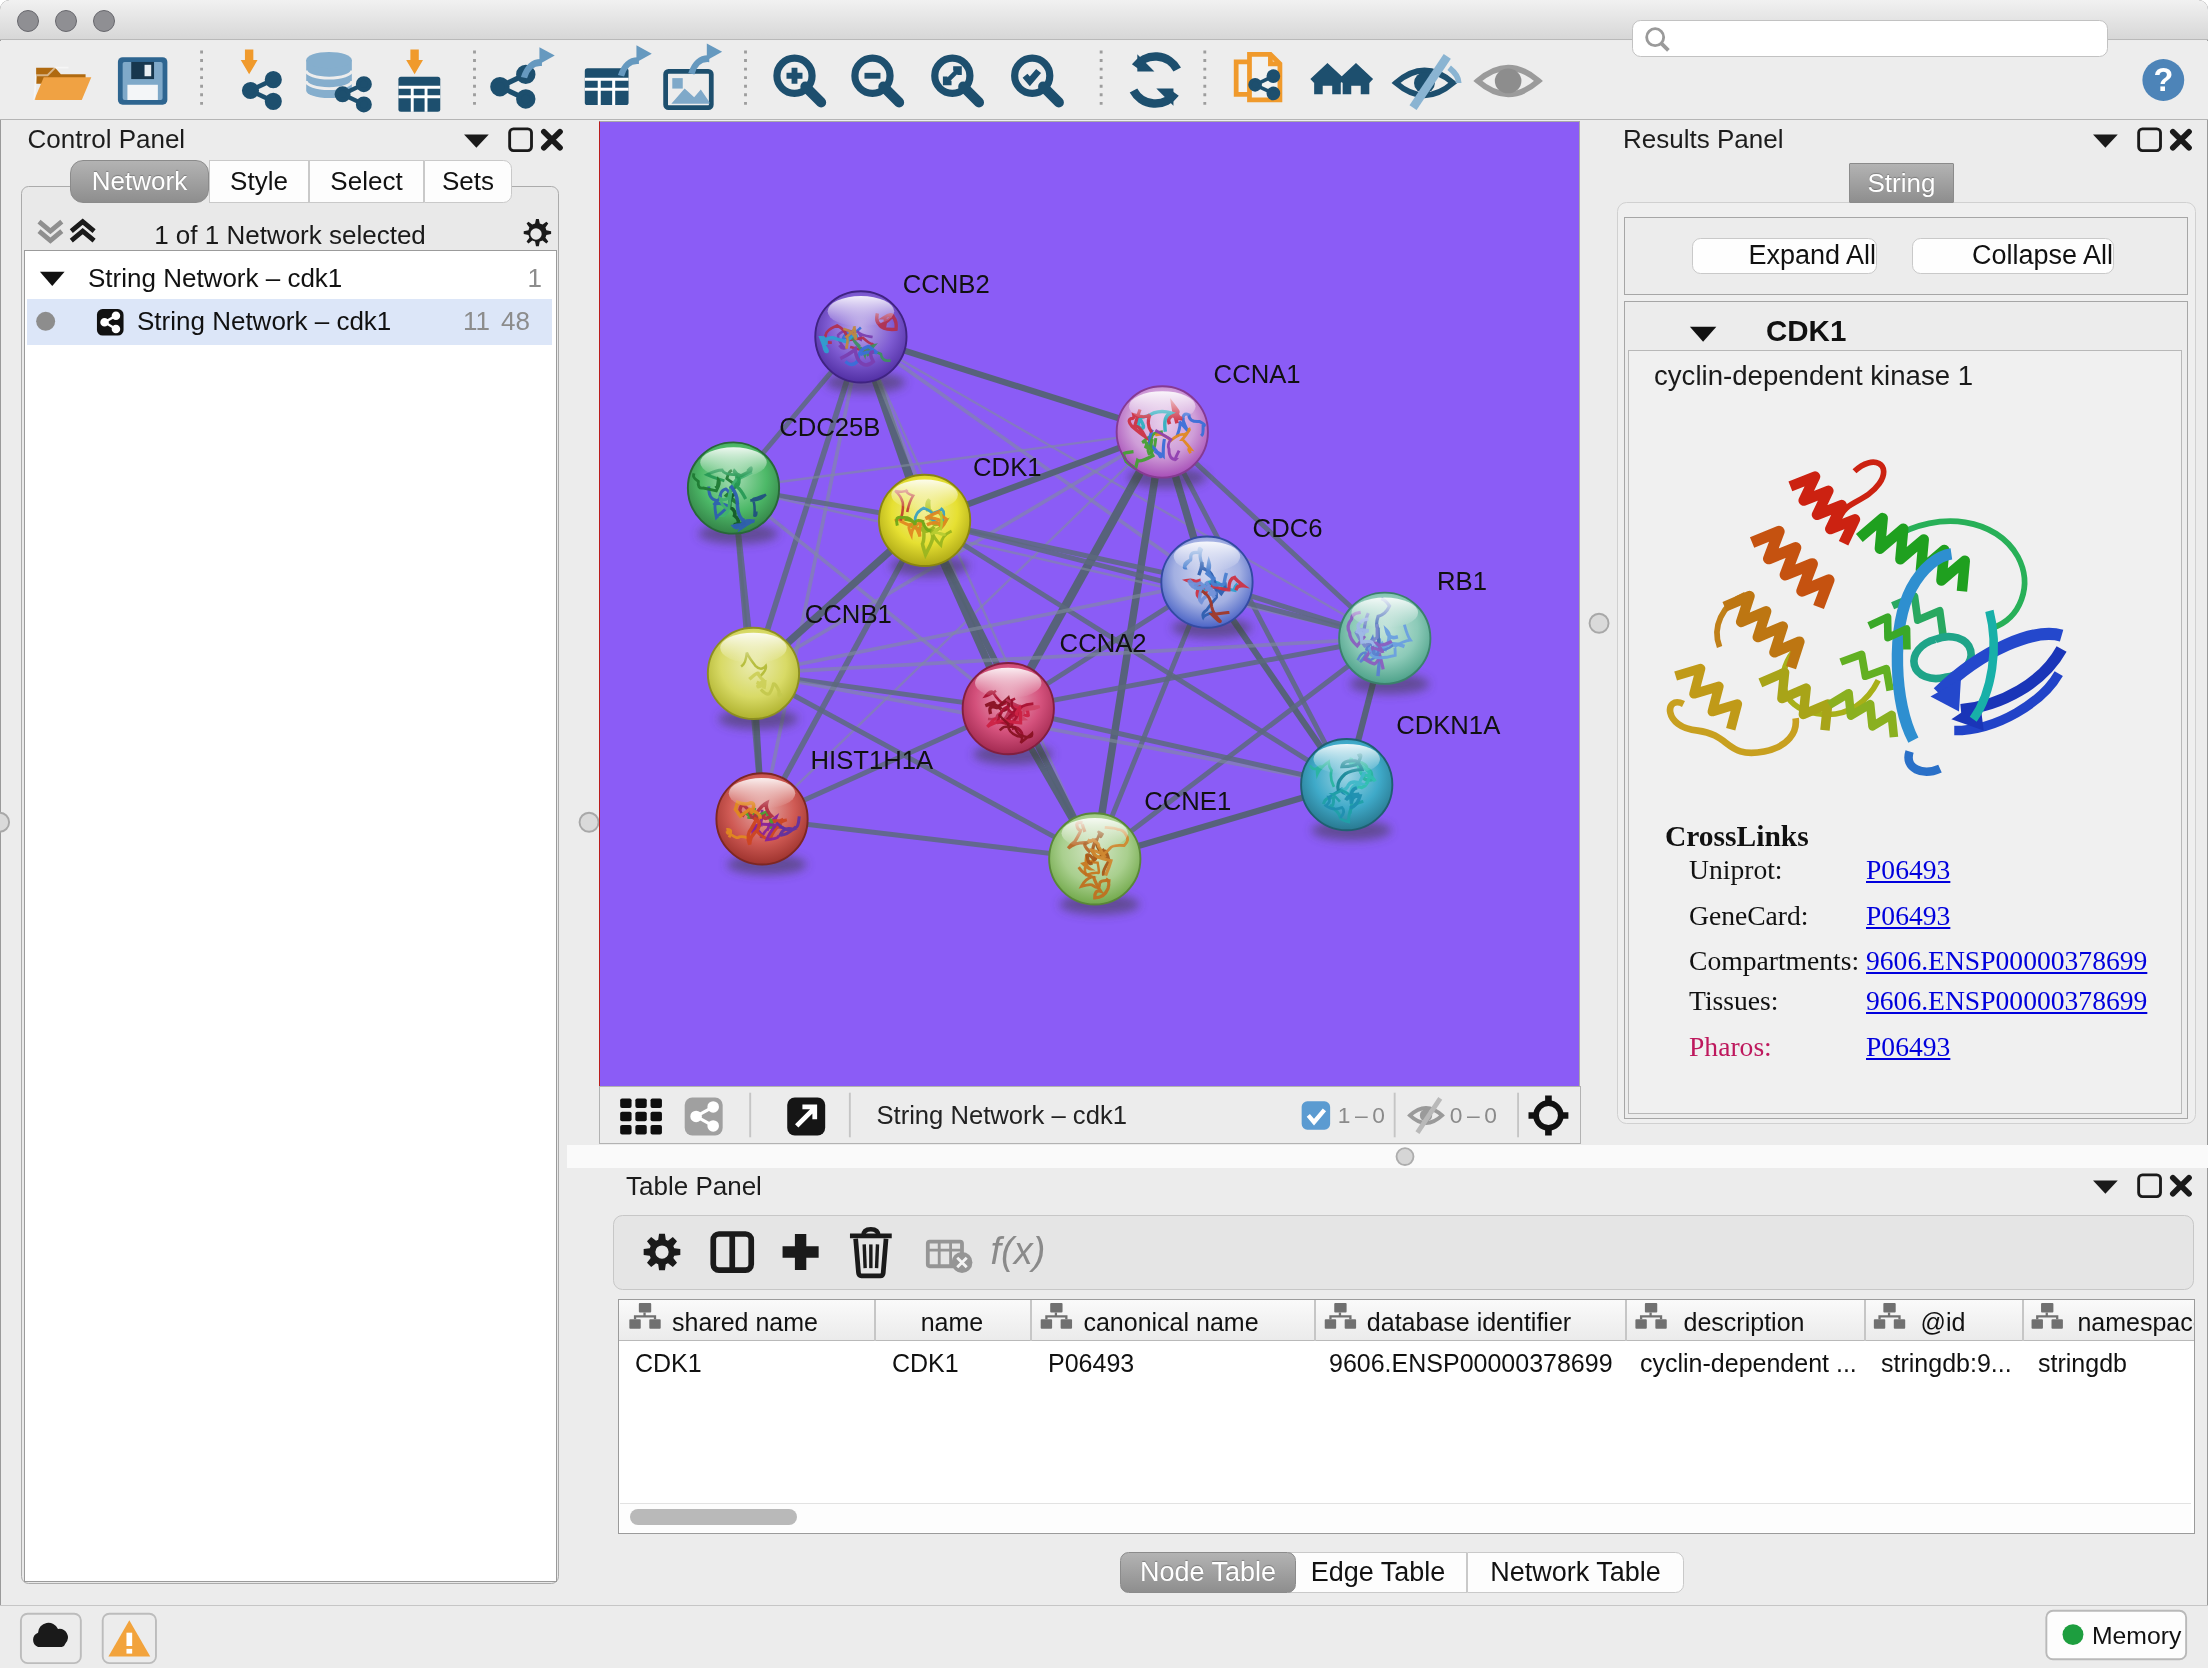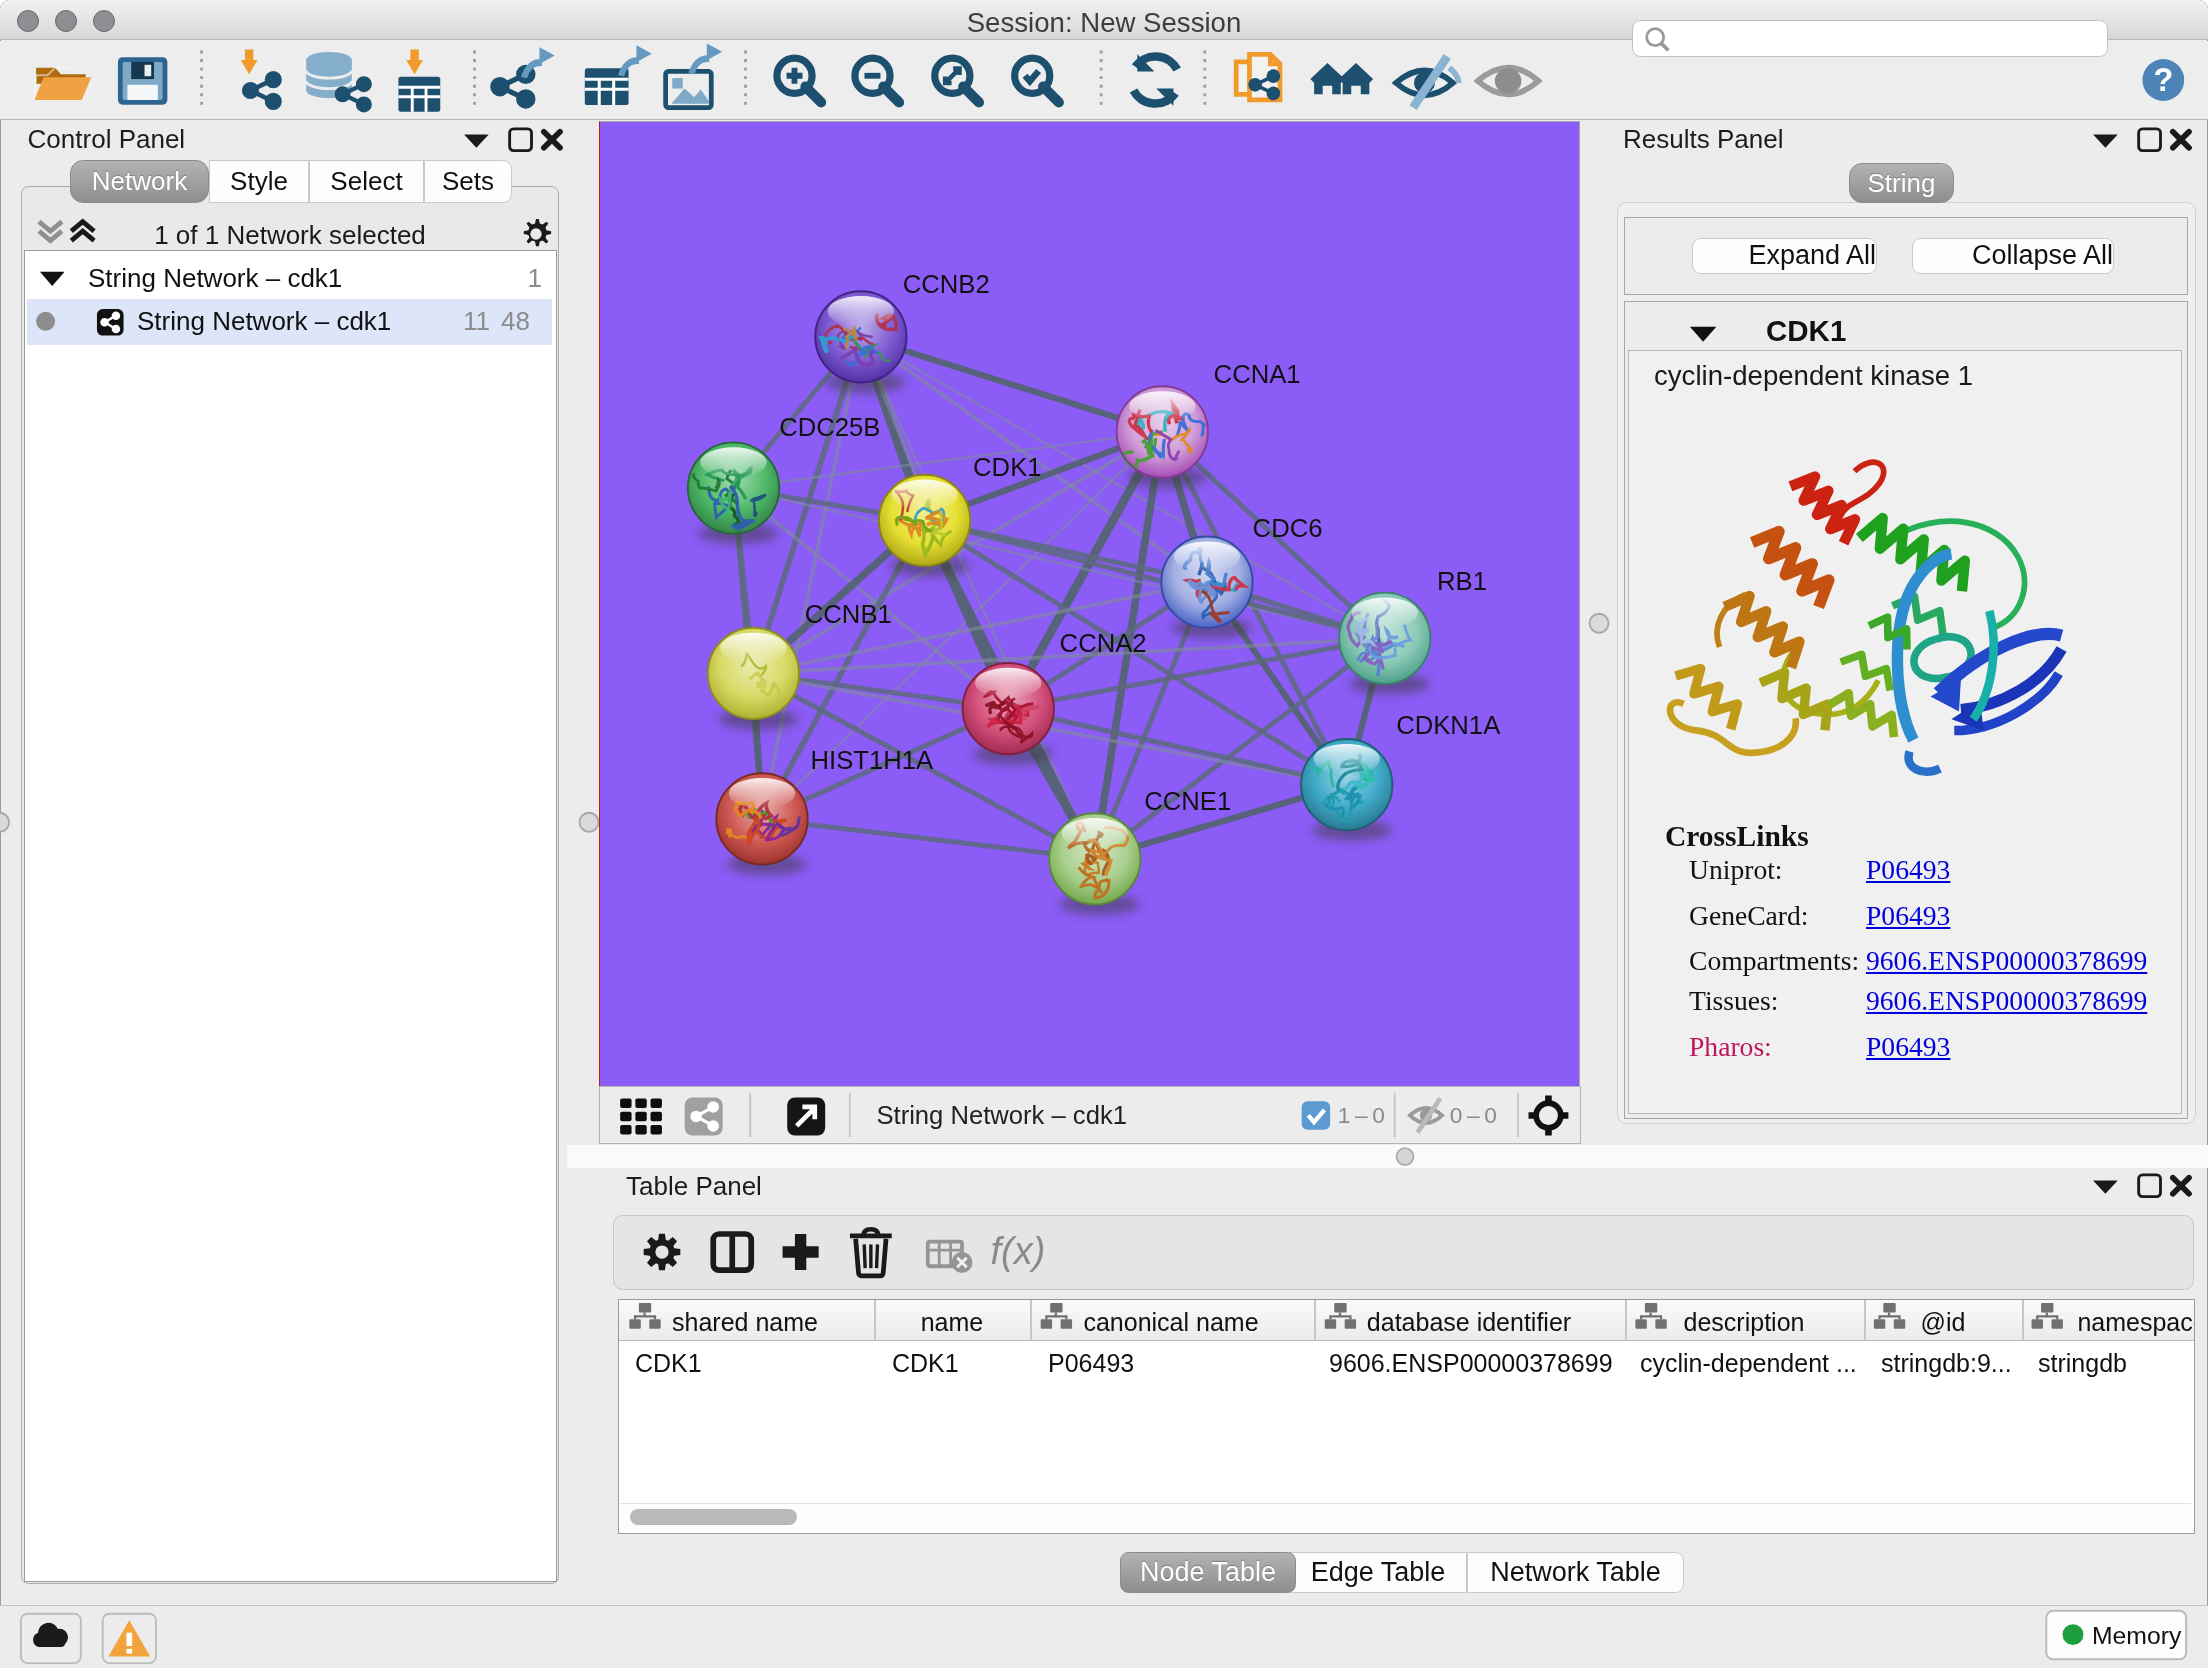--- a/index.html
+++ b/index.html
@@ -34,21 +34,20 @@
 .ctxt { position:absolute; top:49px; font-size:25px; color:#111; }
 #statusbar { left:0; top:1605px; width:2208px; height:63px; background:#ececec; border-top:1.9px solid #c6c6c6; }
 text { font-family:"Liberation Sans", sans-serif; }
 </style></head><body>
 <div id="win">
 
 <div class="abs" id="titlebar">
  <div class="tl" style="left:17px"></div>
  <div class="tl" style="left:55px"></div>
  <div class="tl" style="left:93px"></div>
- <div id="title">Session: New Session</div>
 </div>
 
 <div class="abs" id="toolbar"></div>
 <svg class="abs" style="left:0;top:41px" width="2208" height="79" viewBox="0 0 2322 83">
 <g>
 <path d="M38,28 l20,0 l6,7 l26,0 l0,10 l-52,0 z" fill="#b06a10"></path>
 <path d="M36,62 l10,-24 l50,0 l-10,24 z" fill="#f0a243"></path>
 <path d="M36,62 l2,-26 l12,0 l8,-8 l14,0" fill="none" stroke="#fff" stroke-width="2" opacity="0.5"></path>
 </g>
 <g>
@@ -554,21 +553,21 @@
 <div class="abs" id="hdivider"></div>
 <svg class="abs" style="left:1389px;top:1146px" width="32" height="23" viewBox="0 0 34 24">
       <circle cx="17" cy="11" r="9" fill="#d6d6d6" stroke="#adadad" stroke-width="2"></circle>
     </svg>
 <div class="ptitle" style="left:1623px;top:124px">Results Panel</div>
 <svg class="abs" style="left:2089px;top:125px" width="105" height="28.5" viewBox="0 0 110 30">
 <path d="M4,10 l26,0 l-13,14 z" fill="#1a1a1a"></path>
 <rect x="52" y="4" width="23" height="23" rx="4" fill="none" stroke="#1a1a1a" stroke-width="3"></rect>
 <path d="M88,7 l17,17 M105,7 l-17,17" stroke="#1a1a1a" stroke-width="6" stroke-linecap="round"></path>
 </svg>
-<div class="tab tabsel" style="left:1849px;top:163px;width:105px;height:40px;line-height:38px;border-radius:13px;z-index:3">String</div>
+<div class="tab tabsel" style="left:1849px;top:163px;width:105px;height:40px;line-height:38px;border-radius:1px;z-index:3">String</div>
 <div class="abs" id="rp-outer"></div>
 <div class="abs" id="rp-sec1"></div>
 <div class="btn" style="left:1692px;top:238px;width:185px;height:36px;line-height:33px;z-index:2">Expand All</div>
 <div class="btn" style="left:1912px;top:238px;width:202px;height:36px;line-height:33px;z-index:2">Collapse All</div>
 <div class="abs" id="rp-sec2">
       <div id="rp-inner"></div>
     </div>
 <svg class="abs" style="left:1688px;top:321px;z-index:2" width="34" height="28.5" viewBox="0 0 36 30">
       <path d="M2,6 l28,0 l-14,16 z" fill="#111"></path>
     </svg>

